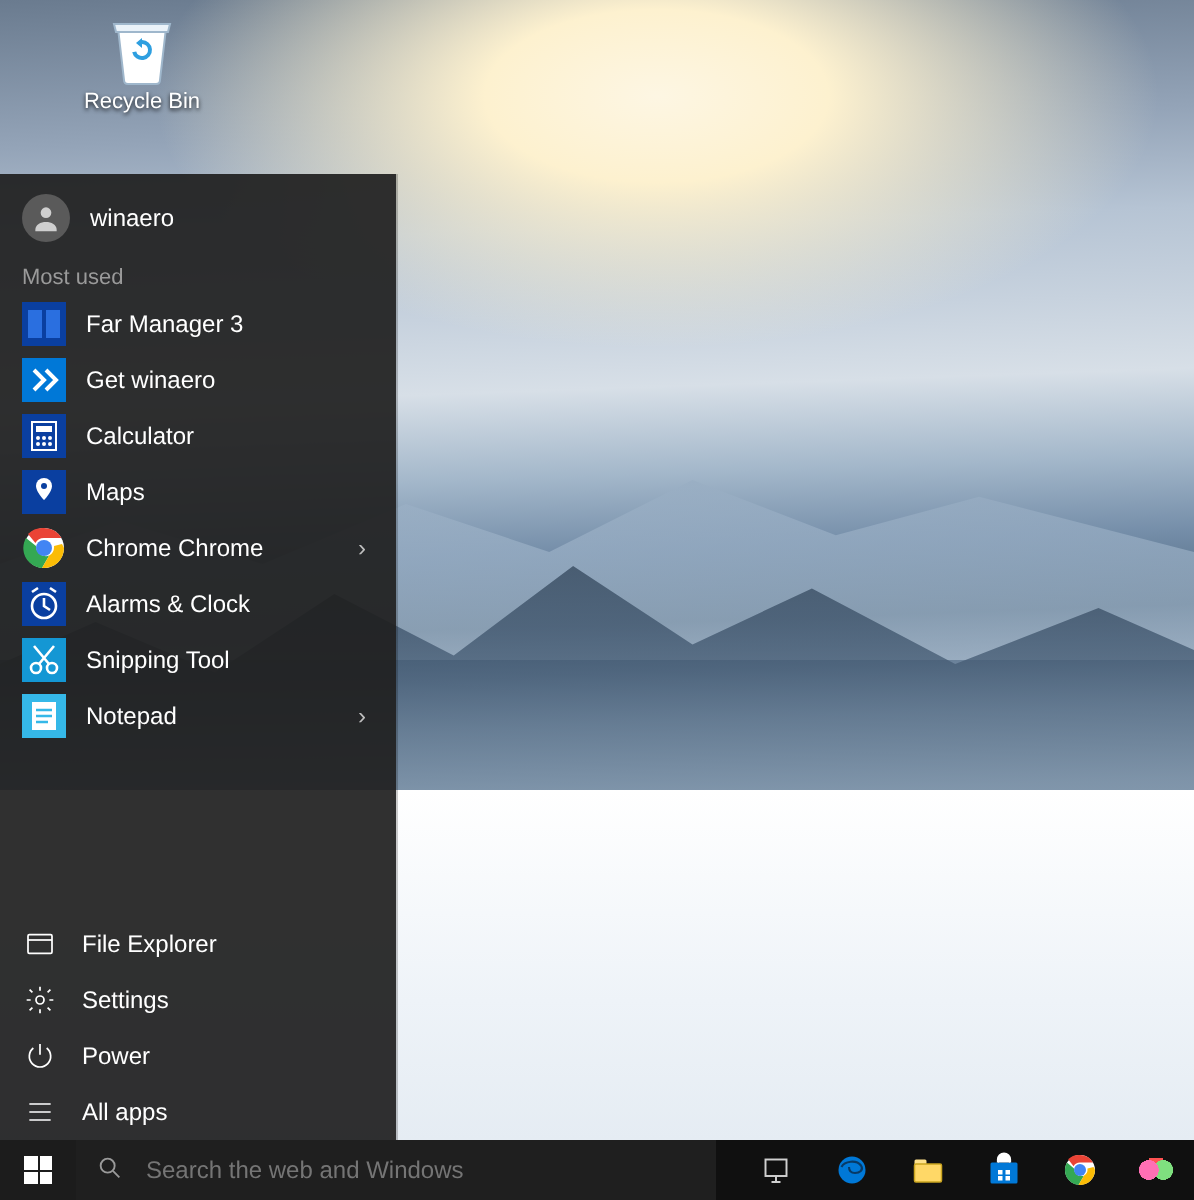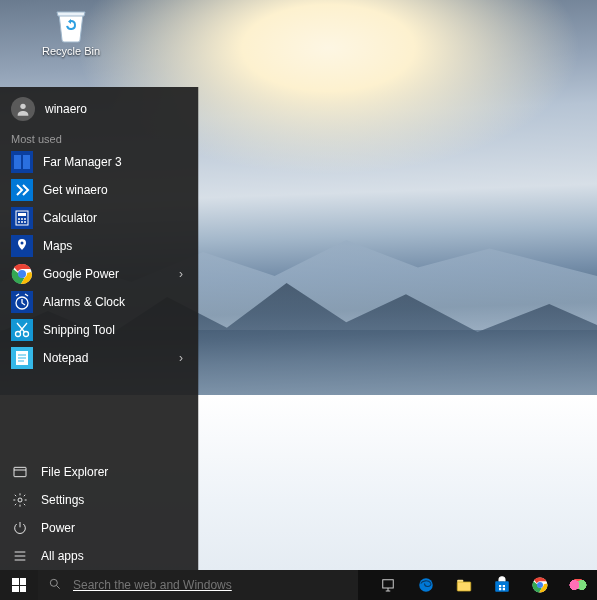--- a/index.html
+++ b/index.html
@@ -34,21 +34,21 @@
   .app-item{display:flex;align-items:center;height:28px;padding:0 11px;gap:10px;cursor:default;position:relative;}
   .tile{width:22px;height:22px;display:flex;align-items:center;justify-content:center;font-size:12px;font-weight:600;flex:0 0 22px;}
   .app-label{font-size:12px;color:#fff;flex:1;white-space:nowrap;overflow:hidden;text-overflow:ellipsis;}
   .chev{width:8px;color:#bfbfbf;}
   .spacer{flex:1;}
   .sys-item{display:flex;align-items:center;height:28px;padding:0 11px;gap:12px;cursor:default;}
   .sys-icon{width:18px;height:18px;display:flex;align-items:center;justify-content:center;}
   .sys-icon svg{width:16px;height:16px;stroke:#fff;fill:none;stroke-width:1.3;}
   .sys-label{font-size:12px;color:#fff;}
   
-  .taskbar{position:absolute;left:0;right:0;bottom:0;height:30px;background:#101010;display:flex;align-items:stretch;text-decoration:underline;}
+  .taskbar{position:absolute;left:0;right:0;bottom:0;height:30px;background:#101010;display:flex;align-items:stretch;}
   .start-btn{width:38px;display:flex;align-items:center;justify-content:center;background:#1c1c1c;}
   .winlogo{width:14px;height:14px;display:grid;grid-template-columns:1fr 1fr;grid-template-rows:1fr 1fr;gap:1px;}
   .winlogo span{background:#fff;}
   .search{flex:0 0 310px;display:flex;align-items:center;background:#1f1f1f;padding-left:10px;gap:9px;}
   .search input{background:transparent;border:0;outline:0;color:#9a9a9a;font-size:12px;width:100%;font-family:inherit;}
   .search-icon svg{width:14px;height:14px;stroke:#9a9a9a;fill:none;stroke-width:1.6;}
   .tb-gap{flex:1;}
   .tb-item{width:38px;display:flex;align-items:center;justify-content:center;}
   .tb-item svg{width:18px;height:18px;}
   .tb-item.folder svg rect.body{fill:#ffd867;stroke:#caa520;}
@@ -146,21 +146,21 @@
         <div class="app-item">
           <span class="tile">
             <svg viewBox="0 0 22 22">
               <circle cx="11" cy="11" r="10" fill="#fff"></circle>
               <path d="M11 1a10 10 0 0 1 8.7 5H11a5 5 0 0 0-4.3 2.5L3 4a10 10 0 0 1 8-3z" fill="#ea4335"></path>
               <path d="M2 6a10 10 0 0 0 8 15l3.6-6.2A5 5 0 0 1 7 10z" fill="#34a853"></path>
               <path d="M21 11a10 10 0 0 1-11 10l3.6-6.2A5 5 0 0 0 16 10l4-1z" fill="#fbbc05"></path>
               <circle cx="11" cy="11" r="4" fill="#4285f4"></circle>
             </svg>
           </span>
-          <span class="app-label">Google Power</span>
+          <span class="app-label">Chrome Chrome</span>
           <span class="chev">›</span>
         </div>
         <div class="app-item">
           <span class="tile">
             <svg viewBox="0 0 22 22">
               <rect width="22" height="22" fill="#0a3fa0"></rect>
               <circle cx="11" cy="12" r="6" fill="none" stroke="#fff" stroke-width="1.3"></circle>
               <path d="M11 8v4l3 2M5 5l3-2M17 5l-3-2" stroke="#fff" fill="none" stroke-width="1.3"></path>
             </svg>
           </span>

